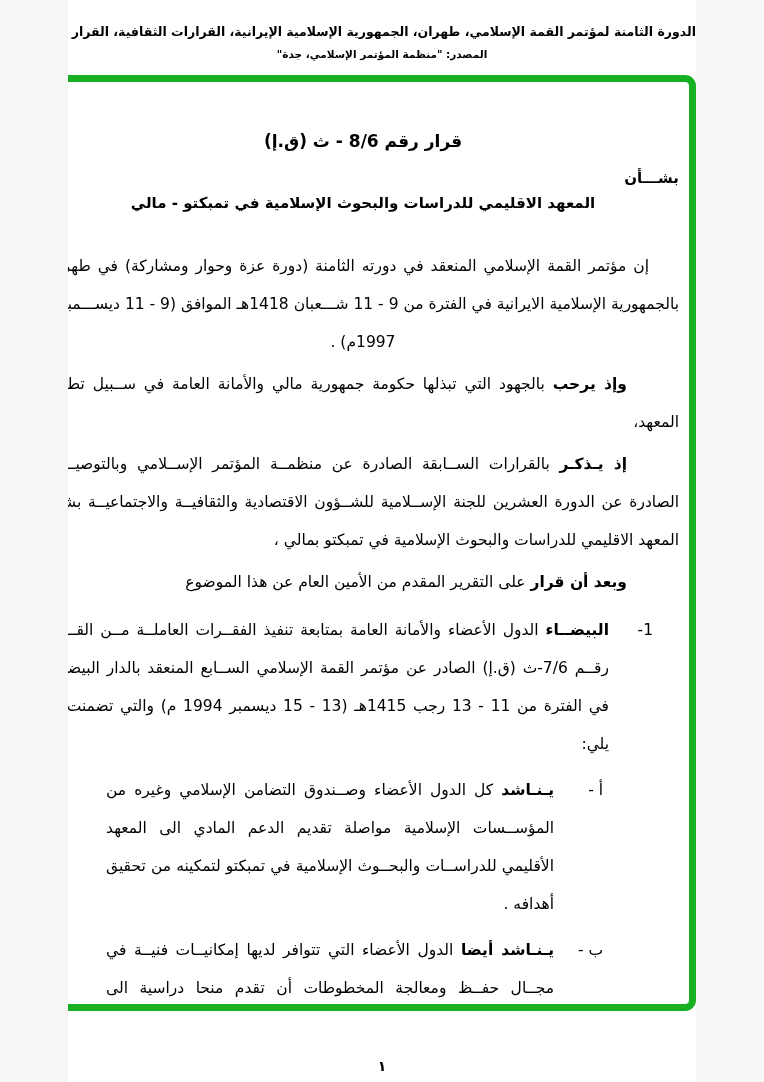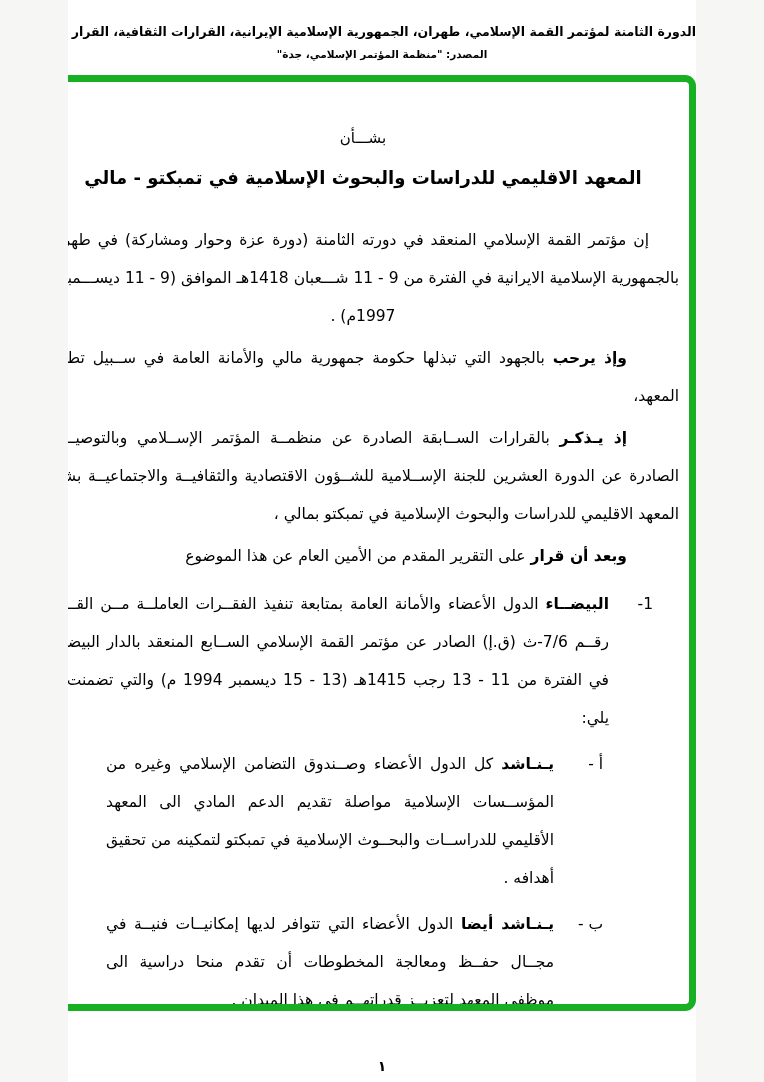--- a/index.html
+++ b/index.html
@@ -17,22 +17,22 @@
   .source{font-size:10.5px;font-weight:bold;margin-top:5px;line-height:15px;}
   
   .green-frame{
     margin:13px auto 0;width:682px;height:936px;box-sizing:border-box;
     border:7px solid #17b022;border-radius:11px;
     padding:46px 10px 0 26px;overflow:hidden;
   }
   
   .title-block{text-align:center;}
   .t-res{font-size:17px;font-weight:bold;line-height:26px;margin-bottom:14px;}
-  .t-reg{font-size:15px;font-weight:normal;line-height:21px;margin-bottom:18px;}
-  .t-sub{font-size:18px;font-weight:bold;line-height:21px;margin-bottom:33px;}
+  .t-reg{font-size:15px;font-weight:bold;line-height:21px;margin-bottom:4px;text-align:right;}
+  .t-sub{font-size:15px;font-weight:bold;line-height:21px;margin-bottom:33px;}
   
   .body-text{font-size:15.5px;line-height:38px;}
   .para{
     margin:0 0 4px 0;text-align:justify;text-indent:52px;
   }
   .para.first{text-indent:30px;}
   .lead{font-weight:bold;}
   .tail-left{display:block;text-align:center;text-indent:0;}
   
   .items{margin-top:10px;}
@@ -53,20 +53,21 @@
 <div class="page" style="color: rgb(0, 0, 0); background: rgb(255, 255, 255);">
 
   <div class="doc-header">
     <div class="citation">الدورة الثامنة لمؤتمر القمة الإسلامي، طهران، الجمهورية الإسلامية الإيرانية، القرارات الثقافية، القرار الرقم ٨/٦-ث (ق.إ)</div>
     <div class="source">المصدر:  "منظمة المؤتمر الإسلامي، جدة"</div>
   </div>
 
   <div class="green-frame" style="border-color: rgb(23, 176, 34);">
 
     <div class="title-block">
+      <div class="t-res">قرار رقم 8/6 - ث (ق.إ)</div>
       <div class="t-reg">بشـــأن</div>
       <div class="t-sub">المعهد الاقليمي للدراسات والبحوث الإسلامية في تمبكتو - مالي</div>
     </div>
 
     <div class="body-text">
 
       <p class="para first"><span class="lead"></span><span>إن مؤتمر القمة الإسلامي المنعقد في دورته الثامنة (دورة عزة وحوار ومشاركة) في طهران بالجمهورية الإسلامية الايرانية في الفترة من 9 - 11 شـــعبان 1418هـ الموافق (9 - 11 ديســـمبر</span><span class="tail-left">1997م) .</span></p>
 
       <p class="para"><span class="lead">وإذ يرحب</span><span> بالجهود التي تبذلها حكومة جمهورية مالي والأمانة العامة في ســبيل تطوير المعهد،</span></p>
 

